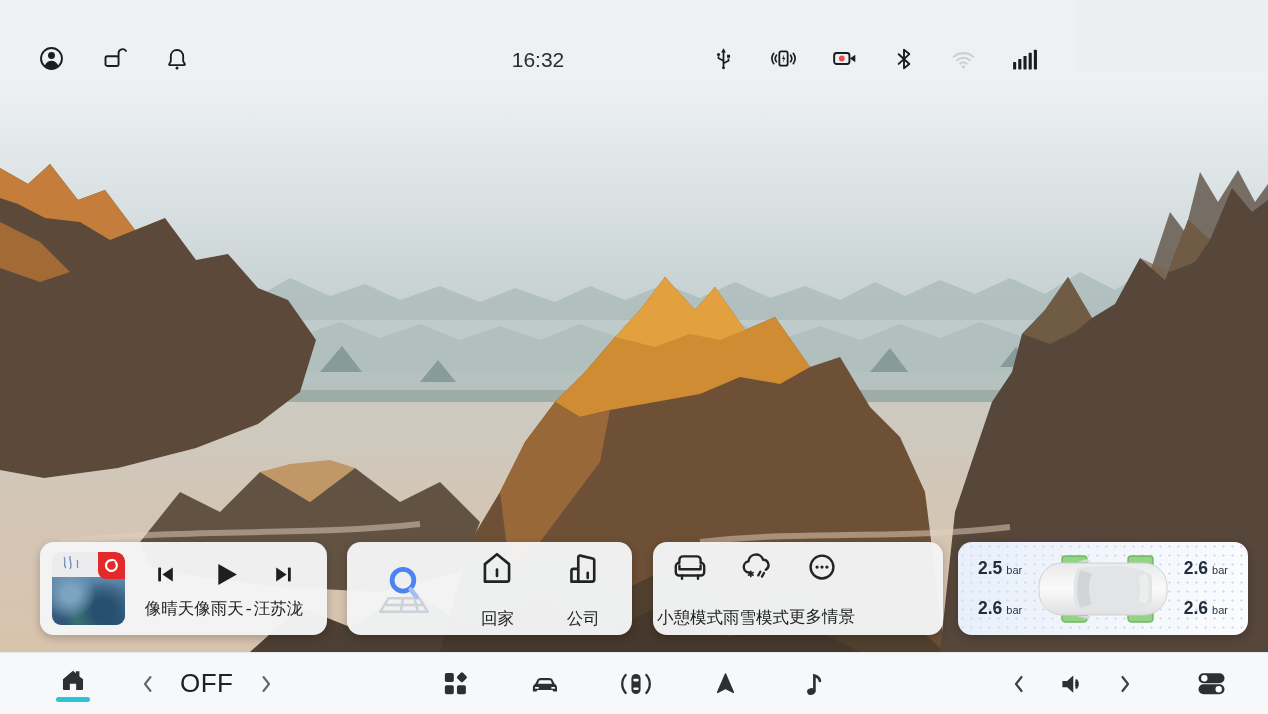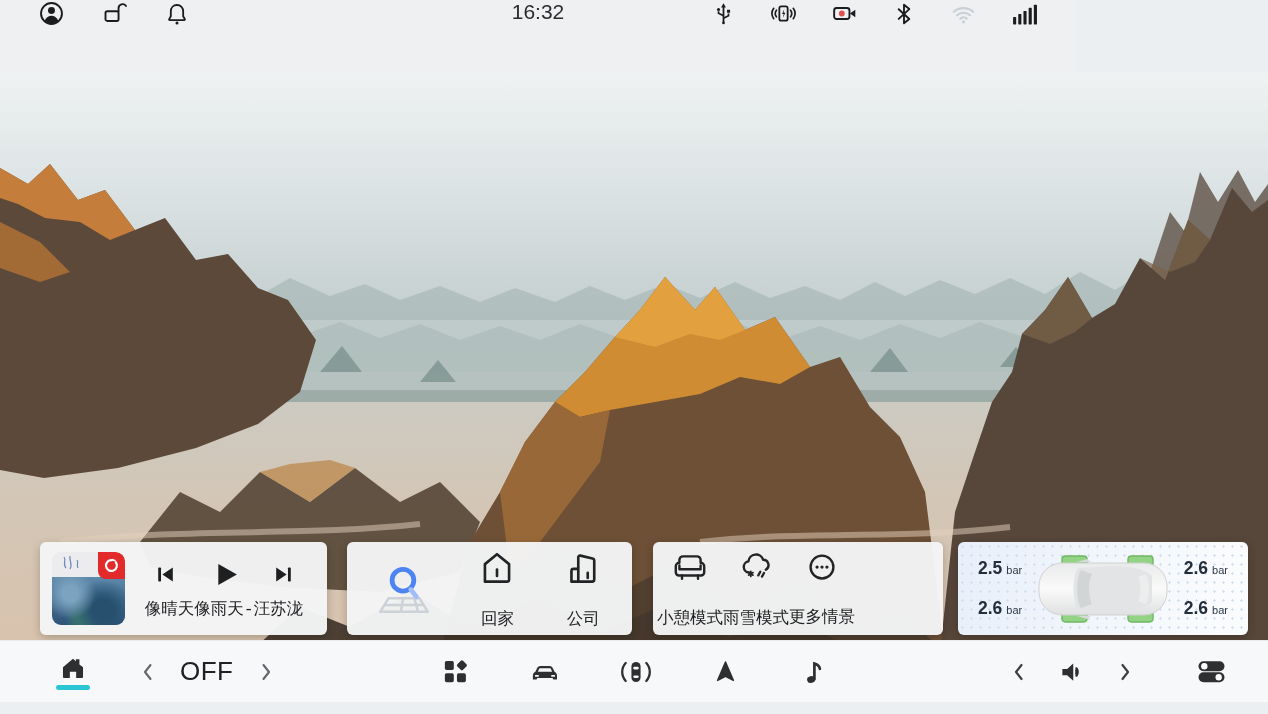--- a/index.html
+++ b/index.html
@@ -2,33 +2,33 @@
 <html><head>
 <meta charset="utf-8">
 <style>
   html,body{margin:0;padding:0;background:#eceff1;}
   body{width:1268px;height:714px;overflow:hidden;
        font-family:"Liberation Sans","DejaVu Sans",sans-serif;-webkit-font-smoothing:antialiased;}
   .screen{position:relative;width:1268px;height:714px;overflow:hidden;}
 
   
   .status-bar{position:absolute;top:0;left:0;width:1076px;height:72px;background:#eef0f2;
-              display:flex;align-items:flex-start;padding:0 38px;box-sizing:border-box;z-index:5;}
+              display:flex;align-items:flex-end;padding:0 38px;box-sizing:border-box;z-index:5;}
   .sb-left{display:flex;align-items:center;gap:36px;}
   .sb-right{margin-left:auto;display:flex;align-items:center;gap:34px;}
   .sb-time{position:absolute;left:50%;transform:translateX(-50%);font-size:21px;color:#2a2d30;}
   .sb-btn{display:flex;align-items:center;justify-content:center;cursor:default;}
 
   
   .wallpaper{position:absolute;top:72px;left:0;width:1268px;height:580px;overflow:hidden;}
   .wallpaper svg{display:block;}
 
   
   .card{position:absolute;bottom:17px;height:93px;background:rgba(244,245,246,.97);
-        border-radius:6px;box-shadow:0 3px 10px rgba(0,0,0,.22);box-sizing:border-box;}
+        border-radius:14px;box-shadow:0 3px 10px rgba(0,0,0,.22);box-sizing:border-box;}
   .card-media{left:40px;width:287px;display:flex;align-items:center;padding:10px 12px;gap:8px;font-family:Liberation Mono, monospace;}
   .album{position:relative;width:73px;height:73px;border-radius:9px;overflow:hidden;flex:none;background:#e9eaec;}
   .album-top{height:34%;background:#ececee;position:relative;}
   .album-bottom{height:66%;
     background:radial-gradient(circle at 25% 35%,#7ca3c0 0 12%,transparent 40%),
                radial-gradient(circle at 70% 70%,#27506f 0 18%,transparent 50%),
                radial-gradient(circle at 45% 85%,#3c7a6e 0 10%,transparent 35%),
                linear-gradient(180deg,#5d89aa,#2e5377);}
   .badge{position:absolute;top:0;right:0;width:27px;height:27px;border-radius:0 9px 0 8px;
          display:flex;align-items:center;justify-content:center;}
@@ -49,21 +49,21 @@
       background-image:radial-gradient(#d4dff0 1.1px,transparent 1.3px);background-size:9px 9px;}
   .tire-col{position:relative;display:flex;flex-direction:column;justify-content:space-between;padding:5px 0;}
   .tire-col.right{align-items:flex-start;}
   .tire-col.left{align-items:flex-end;}
   .tire-val{display:flex;align-items:baseline;gap:4px;color:#232e3c;}
   .tire-val .num{font-size:17.5px;font-weight:700;}
   .tire-val .unit{font-size:11px;font-weight:400;color:#303b49;}
   .car-top{position:relative;align-self:center;}
 
   
-  .dock{position:absolute;left:0;bottom:12px;width:1268px;height:62px;background:#f7f8f9;
+  .dock{position:absolute;left:0;bottom:0;width:1268px;height:62px;background:#f7f8f9;
         border-top:1px solid #e7eaec;display:flex;align-items:center;padding:0 40px;box-sizing:border-box;z-index:6;}
   .dock-btn{display:flex;align-items:center;justify-content:center;cursor:default;}
   .dock-home{display:flex;flex-direction:column;align-items:center;margin-left:16px;}
   .home-underline{width:34px;height:5px;border-radius:3px;margin-top:3px;}
   .climate{display:flex;align-items:center;gap:20px;margin-left:46px;}
   .climate-val{font-size:26px;font-weight:500;color:#202124;letter-spacing:.5px;}
   .dock-center{position:absolute;left:50%;transform:translateX(-50%);display:flex;align-items:center;gap:59px;}
   .dock-right{margin-left:auto;display:flex;align-items:center;gap:26px;}
   .dock-right .toggles{margin-left:32px;}
 </style>

